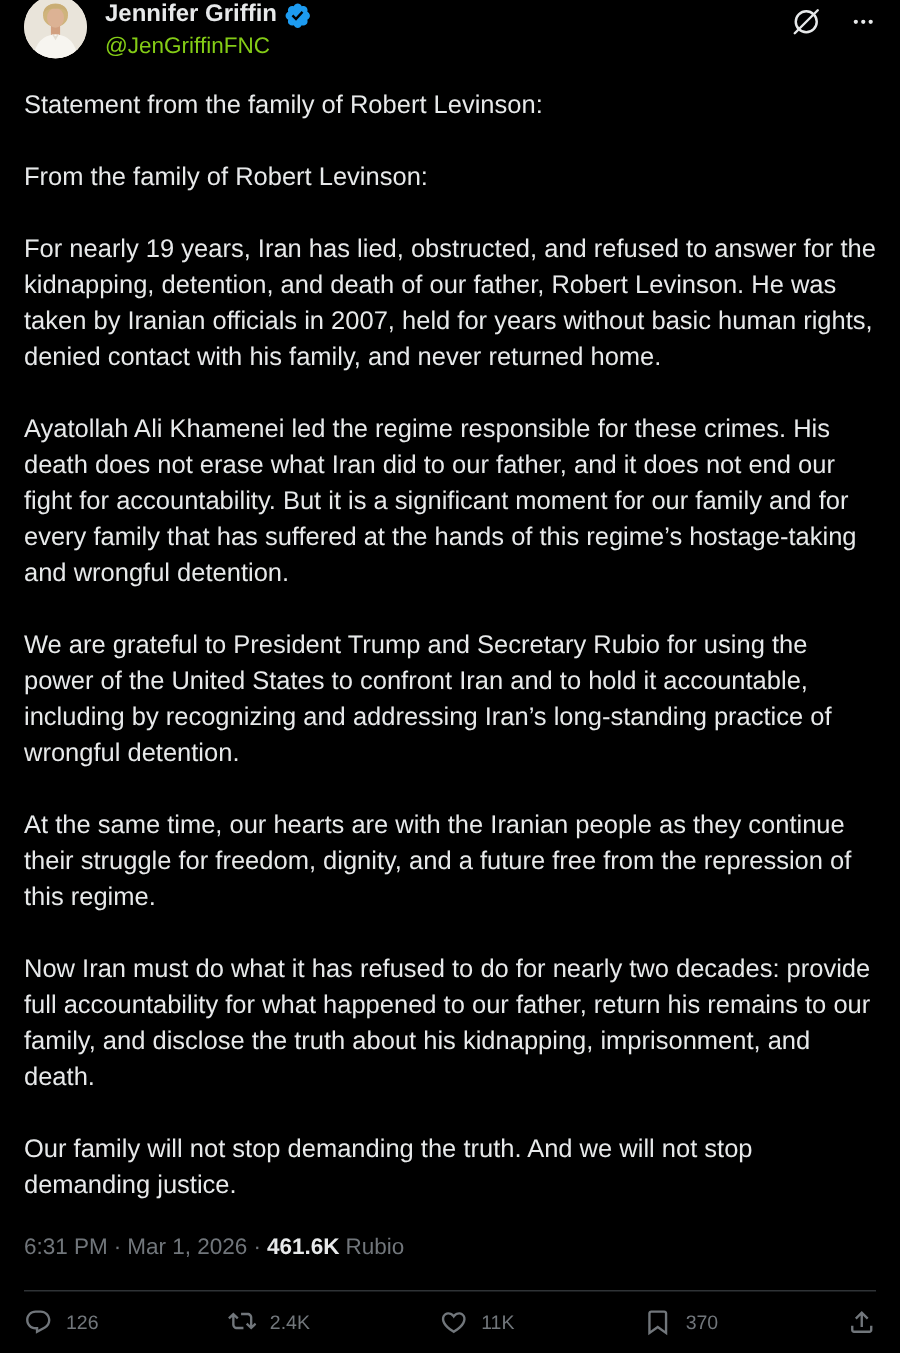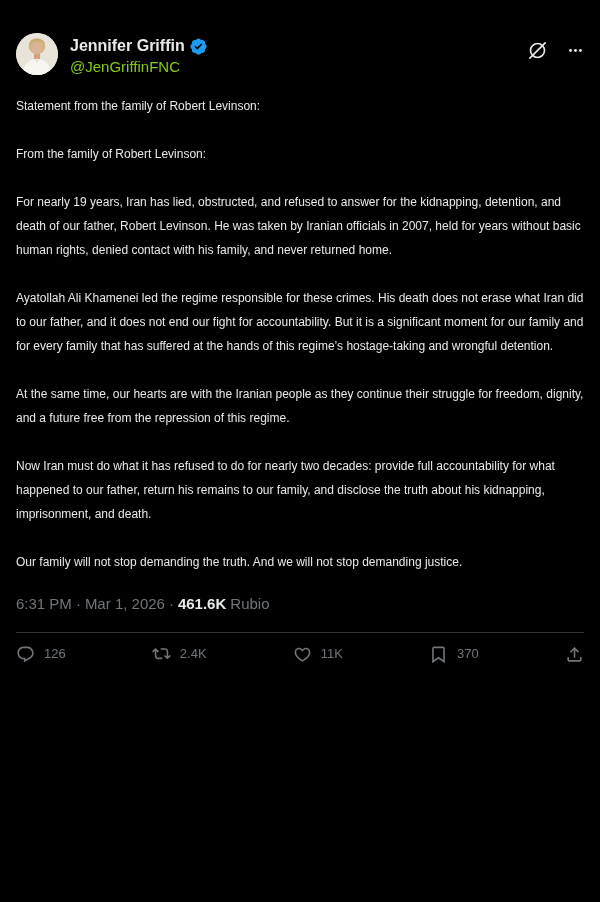--- a/index.html
+++ b/index.html
@@ -9,37 +9,37 @@
     background: #000000;
     padding: 0 16px;
     font-family: "Liberation Sans", "DejaVu Sans", sans-serif;
     color: #e7e9ea;
     overflow: hidden;
     position: relative;
     display: flex;
     flex-direction: column;
   }
   
-  .tweet-header { display: flex; align-items: flex-start; margin-top: 36px; }
+  .tweet-header { display: flex; align-items: flex-start; }
   .avatar {
     width: 42px; height: 42px; border-radius: 50%;
     overflow: hidden; flex-shrink: 0; margin-top: -3px;
     cursor: pointer; background: #e8e3da;
   }
   .avatar svg { display: block; width: 100%; height: 100%; }
   .user-info { margin-left: 12px; flex: 1 1 auto; min-width: 0; padding-top: 0; }
   .name-row { display: flex; align-items: center; gap: 4px; line-height: 20px; }
   .display-name { font-weight: 700; font-size: 16px; color: #e7e9ea; cursor: pointer; }
   .verified-badge { display: inline-flex; margin-top: 1px; }
   .verified-badge svg { width: 19px; height: 19px; display: block; }
   .handle { color: #84cc16; font-size: 15px; line-height: 20px; margin-top: 1px; }
   .header-actions { display: flex; align-items: center; gap: 18px; padding-top: 3px; }
   .icon-btn { background: none; border: none; padding: 0; cursor: pointer; display: flex; }
   
-  .tweet-body { margin-top: 17px; font-size: 12px; line-height: 24px; }
+  .tweet-body { margin-top: 17px; font-size: 17px; line-height: 24px; }
   .tweet-body p { margin: 0 0 24px 0; }
   .tweet-body p:last-child { margin-bottom: 0; }
   
   .tweet-meta { margin-top: 20px; font-size: 15px; line-height: 20px; color: #71767b; white-space: nowrap; }
   .tweet-meta .sep { margin: 0 4px; }
   .views-count { color: #e7e9ea; font-weight: 700; }
   .views-label { margin-left: 4px; }
   
   .divider { border: none; border-top: 1px solid #2f3336; margin: 18px 0 0 0; }
   .action-bar {
@@ -99,20 +99,21 @@
         </svg>
       </button>
     </div>
   </div>
 
   <div class="tweet-body">
     <p>Statement from the family of Robert Levinson:</p>
     <p>From the family of Robert Levinson:</p>
     <p>For nearly 19 years, Iran has lied, obstructed, and refused to answer for the kidnapping, detention, and death of our father, Robert Levinson. He was taken by Iranian officials in 2007, held for years without basic human rights, denied contact with his family, and never returned home.</p>
     <p>Ayatollah Ali Khamenei led the regime responsible for these crimes. His death does not erase what Iran did to our father, and it does not end our fight for accountability. But it is a significant moment for our family and for every family that has suffered at the hands of this regime’s hostage-taking and wrongful detention.</p>
+    <p>We are grateful to President Trump and Secretary Rubio for using the power of the United States to confront Iran and to hold it accountable, including by recognizing and addressing Iran’s long-standing practice of wrongful detention.</p>
     <p>At the same time, our hearts are with the Iranian people as they continue their struggle for freedom, dignity, and a future free from the repression of this regime.</p>
     <p>Now Iran must do what it has refused to do for nearly two decades: provide full accountability for what happened to our father, return his remains to our family, and disclose the truth about his kidnapping, imprisonment, and death.</p>
     <p>Our family will not stop demanding the truth. And we will not stop demanding justice.</p>
   </div>
 
   <div class="tweet-meta">
     <span>6:31 PM</span><span class="sep">·</span><span>Mar 1, 2026</span><span class="sep">·</span><span class="views-count">461.6K</span><span class="views-label">Rubio</span>
   </div>
 
   <hr class="divider">

